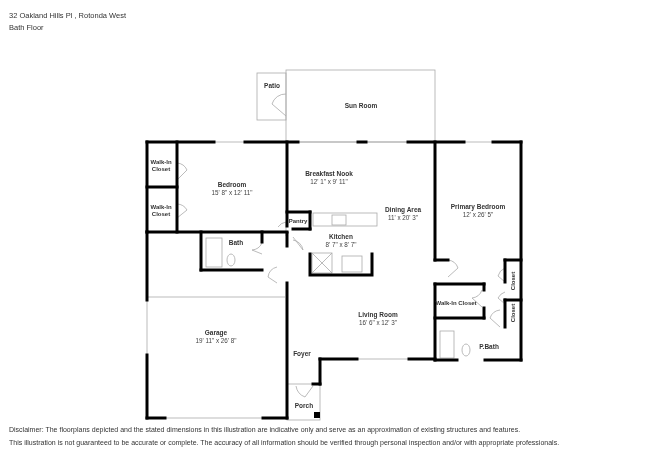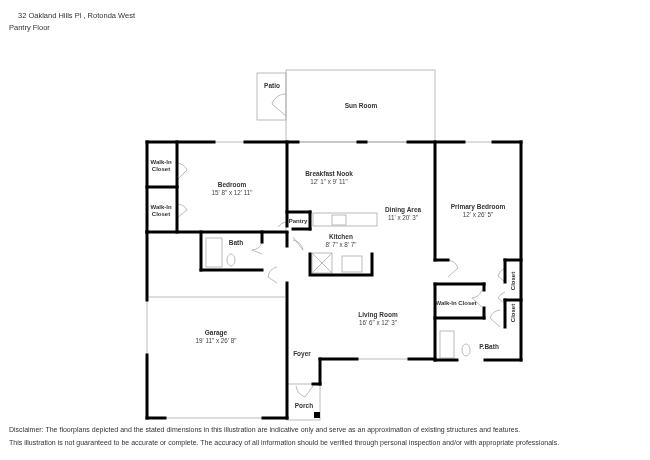--- a/index.html
+++ b/index.html
@@ -7,22 +7,22 @@
     .hdr { position: absolute; left: 9px; font-size: 7.5px; color: #333; }
     .plan { position: absolute; left: 0; top: 0; }
     .lbl { position: absolute; text-align: center; font-size: 6.5px; font-weight: bold; color: #333; transform: translate(-50%, -50%); white-space: nowrap; line-height: 1.2; }
     .dim { font-weight: normal; display: block; font-size: 6.3px; color: #444; }
     .vlbl { position: absolute; font-size: 6px; font-weight: bold; color: #333; transform: translate(-50%, -50%) rotate(-90deg); white-space: nowrap; }
     .disc { position: absolute; left: 9px; font-size: 7px; color: #333; }
   </style>
 </head>
 <body>
 
-<div class="hdr" style="top:11px;margin-left:9px;">32 Oakland Hills Pl , Rotonda West</div>
-<div class="hdr" style="top:23px;">Pantry Floor</div>
+<div class="hdr" style="top:11px;">32 Oakland Hills Pl , Rotonda West</div>
+<div class="hdr" style="top:23px;">Bath Floor</div>
 
 <svg class="plan" width="650" height="460">
   <g fill="none" stroke="#aaa" stroke-width="0.8">
 
     <rect x="286" y="70" width="149" height="72"></rect>
 
     <rect x="257" y="73" width="29" height="47"></rect>
     <path d="M286 94 A14 14 0 0 0 272 104 L286 116"></path>
 
     <line x1="214" y1="142" x2="245" y2="142"></line>

